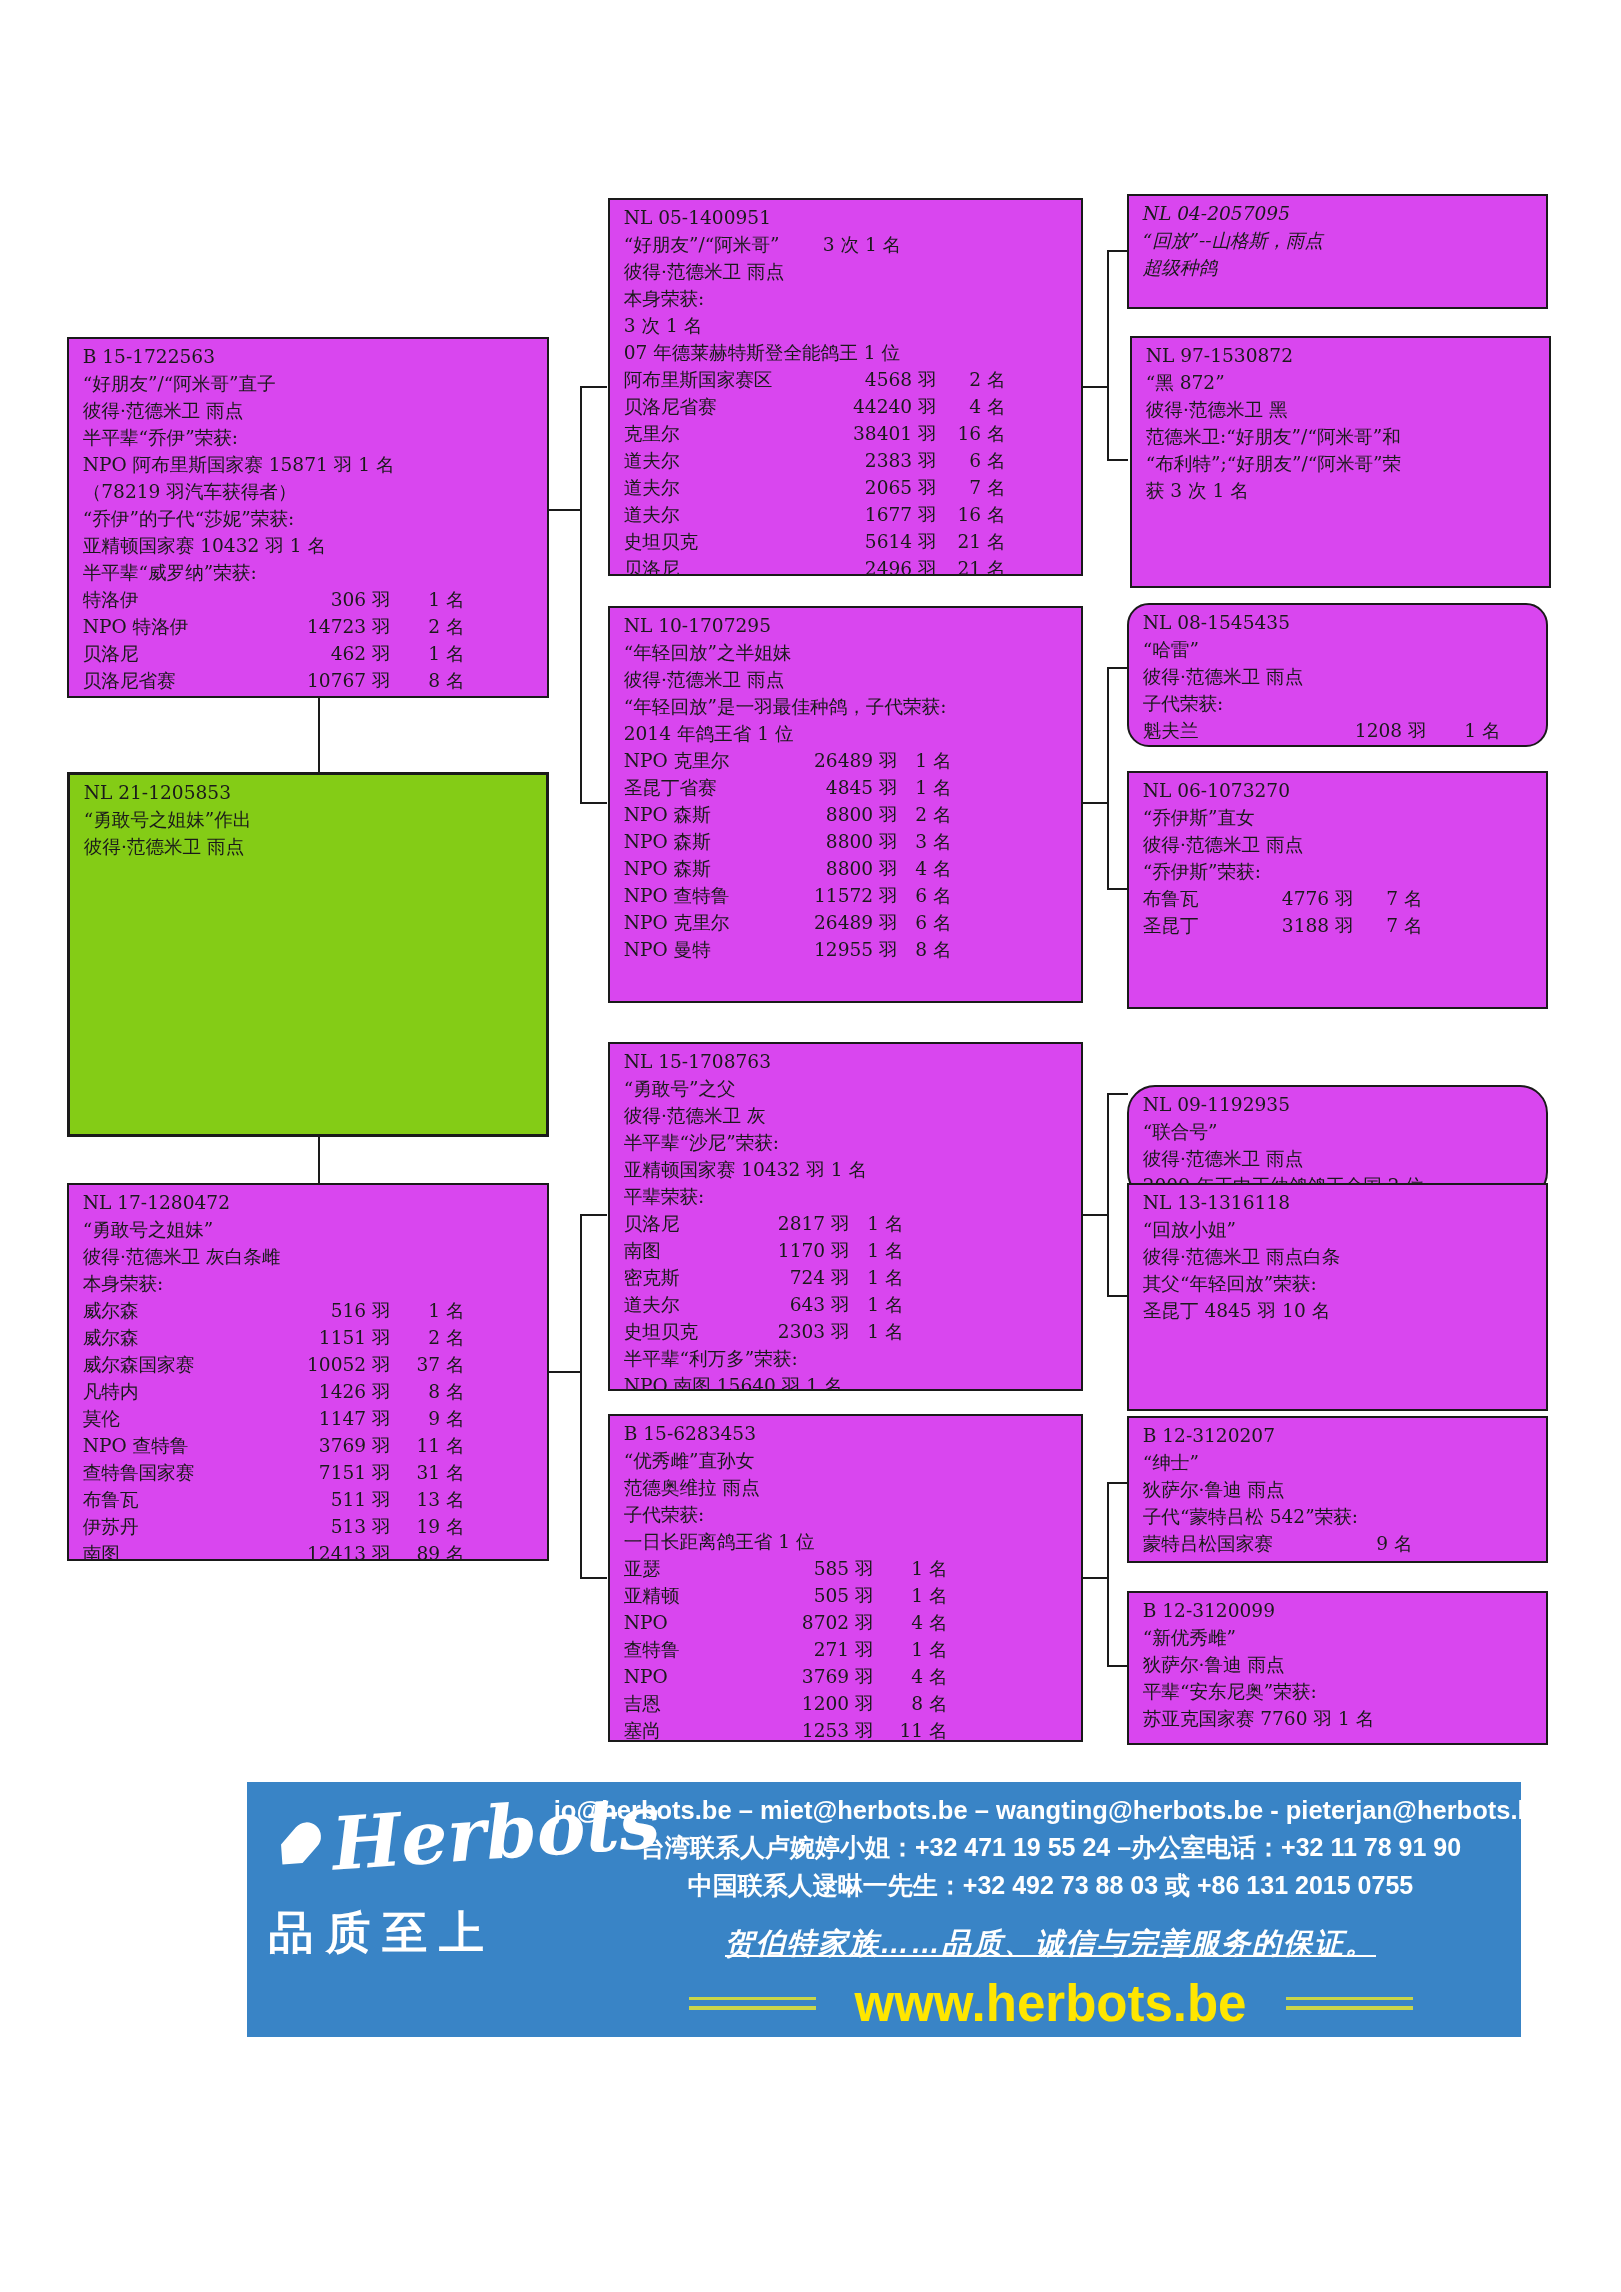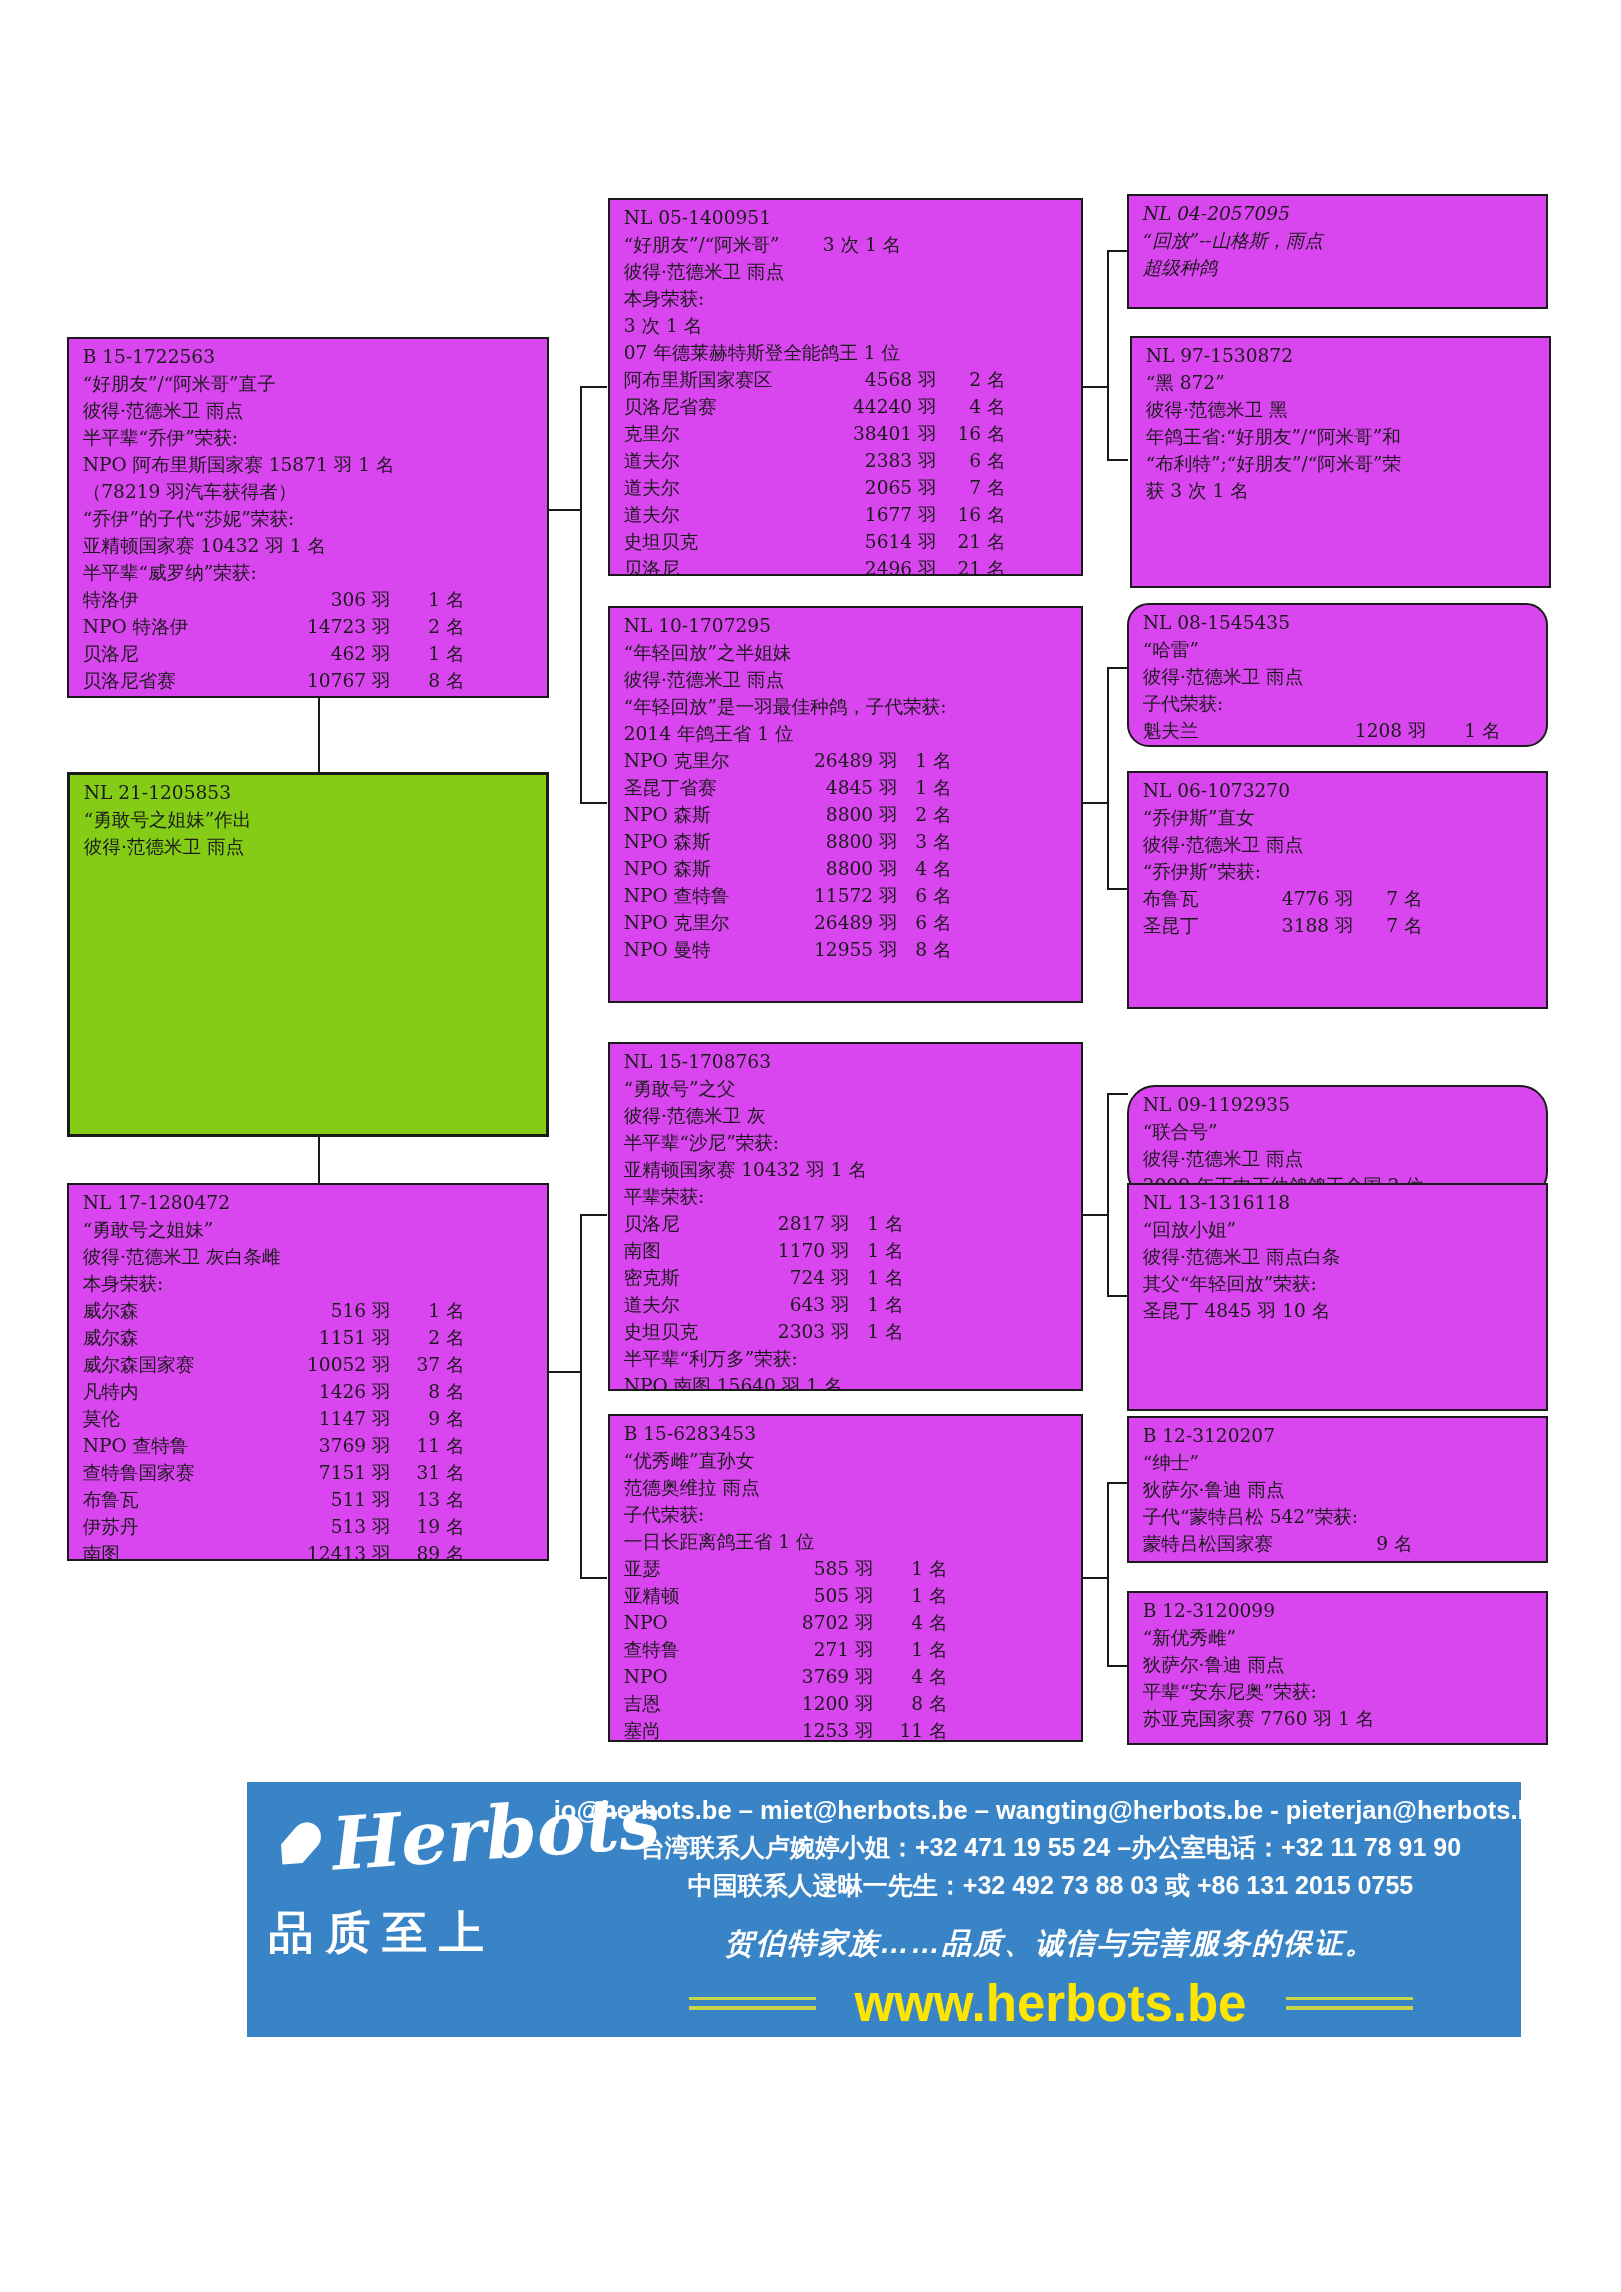--- a/index.html
+++ b/index.html
@@ -23,40 +23,40 @@
     background:#3984c6;color:#fff;font-family:"Liberation Sans","DejaVu Sans",sans-serif;
     overflow:hidden;
   }
   .logo-wrap{position:absolute;left:21.6px;top:15.7px;width:323px;}
   .logo-row{display:flex;align-items:center;transform:rotate(-4deg);}
   .logo-text{font-family:"DejaVu Serif","Liberation Serif",serif;font-style:italic;font-weight:bold;font-size:73px;line-height:78px;color:#fff;}
   .logo-sub{margin-top:27.4px;font-size:45px;font-weight:bold;letter-spacing:11.8px;color:#fff;}
   .banner-right{position:absolute;left:333px;top:9.8px;width:941px;display:flex;flex-direction:column;align-items:center;}
   .b-emails{font-size:25.5px;font-weight:bold;white-space:nowrap;margin-top:3.9px;}
   .b-line{font-size:25px;font-weight:bold;white-space:nowrap;margin-top:5.9px;}
-  .b-tagline{font-size:29px;font-weight:bold;font-style:italic;letter-spacing:2px;margin-top:21.6px;white-space:nowrap;}
+  .b-tagline{font-size:29px;font-weight:bold;font-style:italic;letter-spacing:2px;margin-top:21.6px;white-space:nowrap;text-decoration:underline;}
   .url-row{display:flex;align-items:center;gap:39px;margin-top:11.8px;text-align:center;}
   .dbl{display:flex;flex-direction:column;gap:5.9px;width:127px;}
   .dbl span{display:block;height:3.9px;background:#c9d64a;}
   .b-url{font-size:51px;font-weight:bold;color:#ffe600;line-height:55px;}
 </style>
 </head>
 <body>
 
 <div class="box" style="left:67px;top:337px;width:482px;height:361px;"><div class="line">B 15-1722563</div><div class="line">“好朋友”/“阿米哥”直子</div><div class="line">彼得·范德米卫 雨点</div><div class="line">半平辈“乔伊”荣获:</div><div class="line">NPO 阿布里斯国家赛 15871 羽 1 名</div><div class="line">（78219 羽汽车获得者）</div><div class="line">“乔伊”的子代“莎妮”荣获:</div><div class="line">亚精顿国家赛 10432 羽 1 名</div><div class="line">半平辈“威罗纳”荣获:</div><div class="line"><span class="c-l">特洛伊</span><span class="c-m">306 羽</span><span class="c-r">1 名</span></div><div class="line"><span class="c-l">NPO 特洛伊</span><span class="c-m">14723 羽</span><span class="c-r">2 名</span></div><div class="line"><span class="c-l">贝洛尼</span><span class="c-m">462 羽</span><span class="c-r">1 名</span></div><div class="line"><span class="c-l">贝洛尼省赛</span><span class="c-m">10767 羽</span><span class="c-r">8 名</span></div></div>
 <div class="box subject" style="left:67px;top:772px;width:482px;height:365px;"><div class="line">NL 21-1205853</div><div class="line">“勇敢号之姐妹”作出</div><div class="line">彼得·范德米卫 雨点</div></div>
 <div class="box" style="left:67px;top:1183px;width:482px;height:378px;"><div class="line">NL 17-1280472</div><div class="line">“勇敢号之姐妹”</div><div class="line">彼得·范德米卫 灰白条雌</div><div class="line">本身荣获:</div><div class="line"><span class="c-l">威尔森</span><span class="c-m">516 羽</span><span class="c-r">1 名</span></div><div class="line"><span class="c-l">威尔森</span><span class="c-m">1151 羽</span><span class="c-r">2 名</span></div><div class="line"><span class="c-l">威尔森国家赛</span><span class="c-m">10052 羽</span><span class="c-r">37 名</span></div><div class="line"><span class="c-l">凡特内</span><span class="c-m">1426 羽</span><span class="c-r">8 名</span></div><div class="line"><span class="c-l">莫伦</span><span class="c-m">1147 羽</span><span class="c-r">9 名</span></div><div class="line"><span class="c-l">NPO 查特鲁</span><span class="c-m">3769 羽</span><span class="c-r">11 名</span></div><div class="line"><span class="c-l">查特鲁国家赛</span><span class="c-m">7151 羽</span><span class="c-r">31 名</span></div><div class="line"><span class="c-l">布鲁瓦</span><span class="c-m">511 羽</span><span class="c-r">13 名</span></div><div class="line"><span class="c-l">伊苏丹</span><span class="c-m">513 羽</span><span class="c-r">19 名</span></div><div class="line"><span class="c-l">南图</span><span class="c-m">12413 羽</span><span class="c-r">89 名</span></div></div>
 
 <div class="box" style="left:608px;top:198px;width:475px;height:378px;--lw:181px;--mw:132px;--rw:69px;"><div class="line">NL 05-1400951</div><div class="line">“好朋友”/“阿米哥”　　 3 次 1 名</div><div class="line">彼得·范德米卫 雨点</div><div class="line">本身荣获:</div><div class="line">3 次 1 名</div><div class="line">07 年德莱赫特斯登全能鸽王 1 位</div><div class="line"><span class="c-l">阿布里斯国家赛区</span><span class="c-m">4568 羽</span><span class="c-r">2 名</span></div><div class="line"><span class="c-l">贝洛尼省赛</span><span class="c-m">44240 羽</span><span class="c-r">4 名</span></div><div class="line"><span class="c-l">克里尔</span><span class="c-m">38401 羽</span><span class="c-r">16 名</span></div><div class="line"><span class="c-l">道夫尔</span><span class="c-m">2383 羽</span><span class="c-r">6 名</span></div><div class="line"><span class="c-l">道夫尔</span><span class="c-m">2065 羽</span><span class="c-r">7 名</span></div><div class="line"><span class="c-l">道夫尔</span><span class="c-m">1677 羽</span><span class="c-r">16 名</span></div><div class="line"><span class="c-l">史坦贝克</span><span class="c-m">5614 羽</span><span class="c-r">21 名</span></div><div class="line"><span class="c-l">贝洛尼</span><span class="c-m">2496 羽</span><span class="c-r">21 名</span></div></div>
 <div class="box" style="left:608px;top:606px;width:475px;height:397px;--lw:147px;--mw:127px;--rw:54px;"><div class="line">NL 10-1707295</div><div class="line">“年轻回放”之半姐妹</div><div class="line">彼得·范德米卫 雨点</div><div class="line">“年轻回放”是一羽最佳种鸽，子代荣获:</div><div class="line">2014 年鸽王省 1 位</div><div class="line"><span class="c-l">NPO 克里尔</span><span class="c-m">26489 羽</span><span class="c-r">1 名</span></div><div class="line"><span class="c-l">圣昆丁省赛</span><span class="c-m">4845 羽</span><span class="c-r">1 名</span></div><div class="line"><span class="c-l">NPO 森斯</span><span class="c-m">8800 羽</span><span class="c-r">2 名</span></div><div class="line"><span class="c-l">NPO 森斯</span><span class="c-m">8800 羽</span><span class="c-r">3 名</span></div><div class="line"><span class="c-l">NPO 森斯</span><span class="c-m">8800 羽</span><span class="c-r">4 名</span></div><div class="line"><span class="c-l">NPO 查特鲁</span><span class="c-m">11572 羽</span><span class="c-r">6 名</span></div><div class="line"><span class="c-l">NPO 克里尔</span><span class="c-m">26489 羽</span><span class="c-r">6 名</span></div><div class="line"><span class="c-l">NPO 曼特</span><span class="c-m">12955 羽</span><span class="c-r">8 名</span></div></div>
 <div class="box" style="left:608px;top:1042px;width:475px;height:349px;--lw:113px;--mw:113px;--rw:54px;"><div class="line">NL 15-1708763</div><div class="line">“勇敢号”之父</div><div class="line">彼得·范德米卫 灰</div><div class="line">半平辈“沙尼”荣获:</div><div class="line">亚精顿国家赛 10432 羽 1 名</div><div class="line">平辈荣获:</div><div class="line"><span class="c-l">贝洛尼</span><span class="c-m">2817 羽</span><span class="c-r">1 名</span></div><div class="line"><span class="c-l">南图</span><span class="c-m">1170 羽</span><span class="c-r">1 名</span></div><div class="line"><span class="c-l">密克斯</span><span class="c-m">724 羽</span><span class="c-r">1 名</span></div><div class="line"><span class="c-l">道夫尔</span><span class="c-m">643 羽</span><span class="c-r">1 名</span></div><div class="line"><span class="c-l">史坦贝克</span><span class="c-m">2303 羽</span><span class="c-r">1 名</span></div><div class="line">半平辈“利万多”荣获:</div><div class="line">NPO 南图 15640 羽 1 名</div></div>
 <div class="box" style="left:608px;top:1414px;width:475px;height:328px;--lw:123px;--mw:127px;--rw:74px;"><div class="line">B 15-6283453</div><div class="line">“优秀雌”直孙女</div><div class="line">范德奥维拉 雨点</div><div class="line">子代荣获:</div><div class="line">一日长距离鸽王省 1 位</div><div class="line"><span class="c-l">亚瑟</span><span class="c-m">585 羽</span><span class="c-r">1 名</span></div><div class="line"><span class="c-l">亚精顿</span><span class="c-m">505 羽</span><span class="c-r">1 名</span></div><div class="line"><span class="c-l">NPO</span><span class="c-m">8702 羽</span><span class="c-r">4 名</span></div><div class="line"><span class="c-l">查特鲁</span><span class="c-m">271 羽</span><span class="c-r">1 名</span></div><div class="line"><span class="c-l">NPO</span><span class="c-m">3769 羽</span><span class="c-r">4 名</span></div><div class="line"><span class="c-l">吉恩</span><span class="c-m">1200 羽</span><span class="c-r">8 名</span></div><div class="line"><span class="c-l">塞尚</span><span class="c-m">1253 羽</span><span class="c-r">11 名</span></div></div>
 
 <div class="box" style="left:1127px;top:194px;width:421px;height:115px;font-style:italic;"><div class="line">NL 04-2057095</div><div class="line">“回放”--山格斯，雨点</div><div class="line">超级种鸽</div></div>
-<div class="box" style="left:1130px;top:336px;width:421px;height:252px;"><div class="line">NL 97-1530872</div><div class="line">“黑 872”</div><div class="line">彼得·范德米卫 黑</div><div class="line">年鸽王省:“好朋友”/“阿米哥”和</div><div class="line">“布利特”;“好朋友”/“阿米哥”荣</div><div class="line">获 3 次 1 名</div></div>
+<div class="box" style="left:1130px;top:336px;width:421px;height:252px;"><div class="line">NL 97-1530872</div><div class="line">“黑 872”</div><div class="line">彼得·范德米卫 黑</div><div class="line">范德米卫:“好朋友”/“阿米哥”和</div><div class="line">“布利特”;“好朋友”/“阿米哥”荣</div><div class="line">获 3 次 1 名</div></div>
 <div class="box" style="left:1127px;top:603px;width:421px;height:144px;border-radius:22px;--lw:147px;--mw:137px;--rw:74px;"><div class="line">NL 08-1545435</div><div class="line">“哈雷”</div><div class="line">彼得·范德米卫 雨点</div><div class="line">子代荣获:</div><div class="line"><span class="c-l">魁夫兰</span><span class="c-m">1208 羽</span><span class="c-r">1 名</span></div></div>
 <div class="box" style="left:1127px;top:771px;width:421px;height:238px;--lw:98px;--mw:113px;--rw:69px;"><div class="line">NL 06-1073270</div><div class="line">“乔伊斯”直女</div><div class="line">彼得·范德米卫 雨点</div><div class="line">“乔伊斯”荣获:</div><div class="line"><span class="c-l">布鲁瓦</span><span class="c-m">4776 羽</span><span class="c-r">7 名</span></div><div class="line"><span class="c-l">圣昆丁</span><span class="c-m">3188 羽</span><span class="c-r">7 名</span></div></div>
 <div class="box" style="left:1127px;top:1085px;width:421px;height:115px;border-radius:28px;"><div class="line">NL 09-1192935</div><div class="line">“联合号”</div><div class="line">彼得·范德米卫 雨点</div><div class="line">2009 年王中王幼鸽鸽王全国 2 位</div></div>
 <div class="box" style="left:1127px;top:1183px;width:421px;height:228px;"><div class="line">NL 13-1316118</div><div class="line">“回放小姐”</div><div class="line">彼得·范德米卫 雨点白条</div><div class="line">其父“年轻回放”荣获:</div><div class="line">圣昆丁 4845 羽 10 名</div></div>
 <div class="box" style="left:1127px;top:1416px;width:421px;height:147px;--lw:196px;--mw:0px;--rw:74px;"><div class="line">B 12-3120207</div><div class="line">“绅士”</div><div class="line">狄萨尔·鲁迪 雨点</div><div class="line">子代“蒙特吕松 542”荣获:</div><div class="line"><span class="c-l">蒙特吕松国家赛</span><span class="c-m"></span><span class="c-r">9 名</span></div></div>
 <div class="box" style="left:1127px;top:1591px;width:421px;height:154px;"><div class="line">B 12-3120099</div><div class="line">“新优秀雌”</div><div class="line">狄萨尔·鲁迪 雨点</div><div class="line">平辈“安东尼奥”荣获:</div><div class="line">苏亚克国家赛 7760 羽 1 名</div></div>
 
 <div class="vl" style="left:318px;top:698px;height:74px;"></div>
 <div class="vl" style="left:318px;top:1137px;height:46px;"></div>
 

